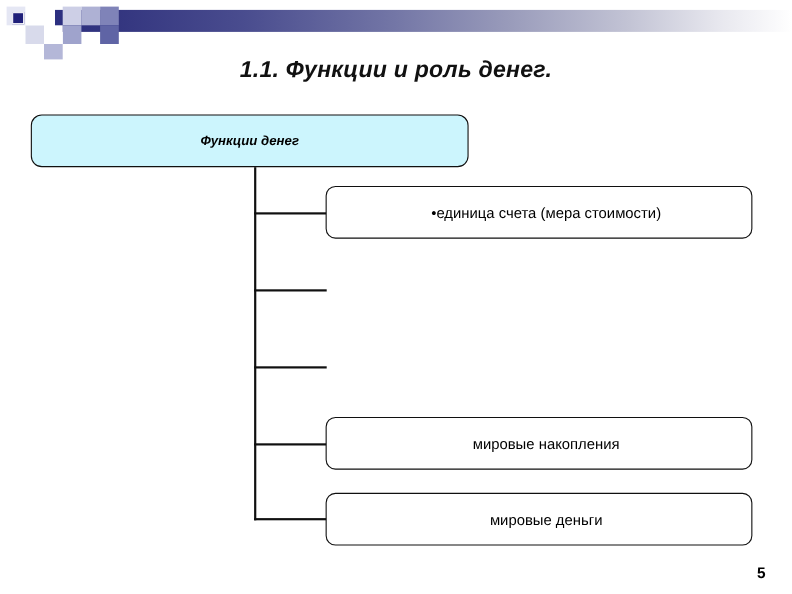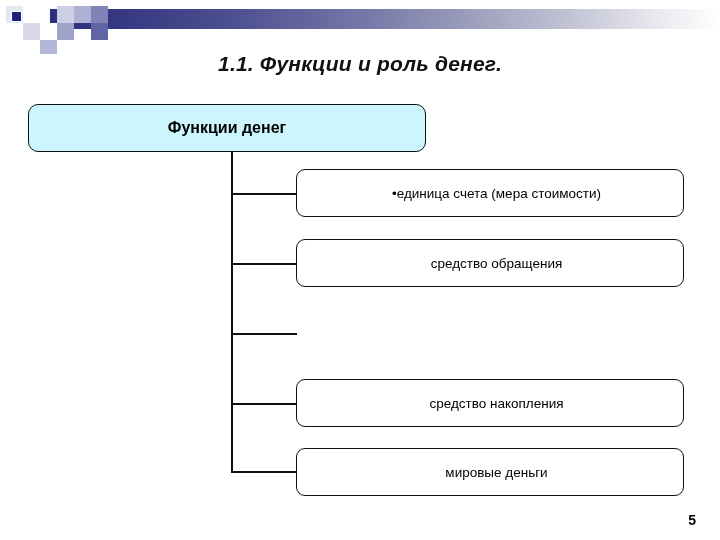--- a/index.html
+++ b/index.html
@@ -94,22 +94,23 @@
     background: #ffffff;
     padding: 0 10px;
   }
   .node-root {
     left: 28px;
     top: 104px;
     width: 398px;
     height: 48px;
     background: #ccf5fd;
     font-weight: bold;
-    font-size: 16px;
+    font-size: 12px;
     border-radius: 10px;
+    font-style: italic;
   }
   .node-leaf {
     left: 296px;
     width: 388px;
     height: 48px;
     padding-left: 23px;
   }
 
   
   .conn {
@@ -169,27 +170,24 @@
   <div class="conn branch" style="top:471px"></div>
 
   <div class="node node-root">
     <span>Функции денег</span>
   </div>
 
   <div class="node node-leaf" style="top:169px">
     <span>•единица счета (мера стоимости)</span>
   </div>
 
-  <div class="node node-leaf" style="top:239px">
-    <span>средство обращения</span>
-  </div>
 
 
   <div class="node node-leaf" style="top:379px">
-    <span>средство накопления</span>
+    <span>мировые накопления</span>
   </div>
 
   <div class="node node-leaf" style="top:448px">
     <span>мировые деньги</span>
   </div>
 
   <div class="page-num">5</div>
 
 </div>
 

